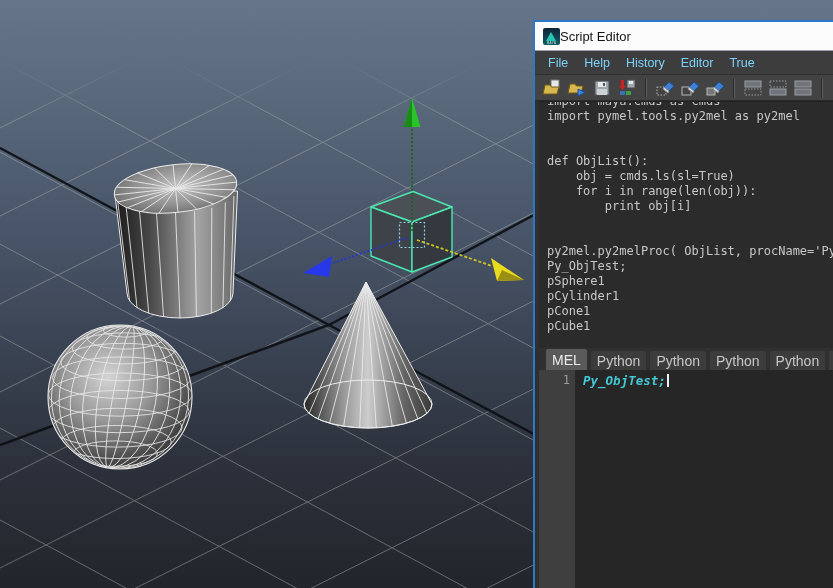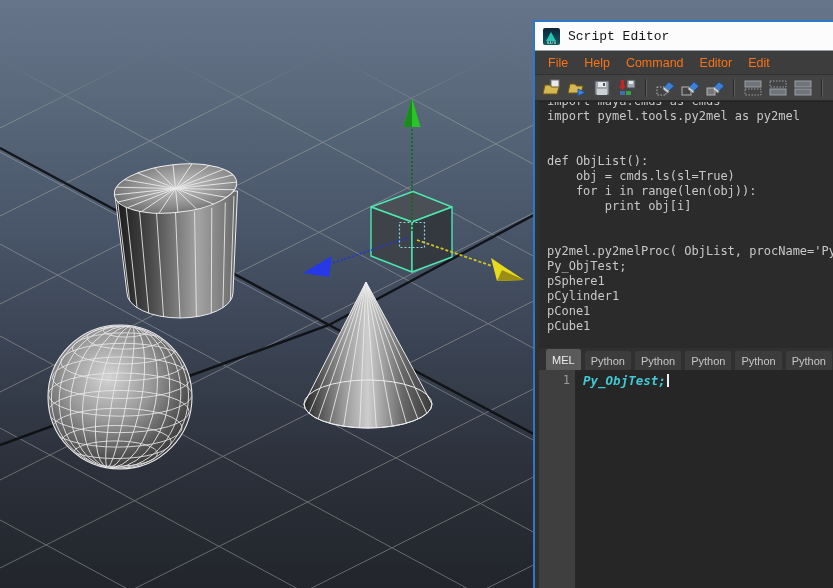--- a/index.html
+++ b/index.html
@@ -10,43 +10,43 @@
   #viewport{position:absolute;inset:0;
     background:linear-gradient(180deg,#66758a 0%,#5a697c 16%,#4b586c 36%,#3b4454 58%,#2b303a 80%,#22252b 100%);}
   #scene{position:absolute;left:0;top:0;}
 
   
   .se-window{position:absolute;left:533px;top:20px;width:302px;height:580px;
     border:2px solid #2d79c7;border-right:none;background:#3c3c3c;
     display:flex;flex-direction:column;box-sizing:content-box;}
   .se-titlebar{height:28px;background:#fcfcfc;border-bottom:1px solid #97a0a8;
     display:flex;align-items:center;padding-left:8px;flex:none;}
-  .se-title{font-size:13px;color:#151515;margin-left:8px;font-family:Liberation Mono, monospace;}
+  .se-title{font-size:13px;color:#151515;}
   .maya-ico{width:17px;height:17px;border-radius:2px;
     background:linear-gradient(180deg,#0e2433 0%,#123a4d 45%,#0f5e63 100%);
     position:relative;flex:none;}
   .maya-ico:before{content:"";position:absolute;left:3px;bottom:4px;border-left:5.5px solid transparent;
     border-right:5.5px solid transparent;border-bottom:9px solid #27c4b4;}
   .maya-ico:after{content:"MAYA";position:absolute;left:0;right:0;bottom:0;font-size:3px;
     color:#bfe8e2;text-align:center;letter-spacing:.4px;}
   .se-menubar{height:23px;background:#3d3d3d;display:flex;align-items:center;
     padding-left:5px;flex:none;border-bottom:1px solid #313131;}
-  .menu-item{font-size:12.5px;color:#f97316;padding:0 8px;cursor:default;}
+  .menu-item{font-size:12.5px;color:#7dd3fc;padding:0 8px;cursor:default;}
   .se-toolbar{height:25px;background:#434343;border-bottom:1px solid #2c2c2c;
     display:flex;align-items:center;gap:3px;padding-left:6px;flex:none;}
   .tb-icon{width:22px;height:20px;display:flex;align-items:center;justify-content:center;flex:none;}
   .tb-sep{width:1px;height:18px;background:#2b2b2b;border-right:1px solid #5d5d5d;margin:0 4px;flex:none;}
 
   .se-lower{flex:1;display:flex;flex-direction:column;background:#2f2f2f;padding-left:4px;min-height:0;}
   .se-history{height:246px;background:#2b2b2b;overflow:hidden;flex:none;border-top:1px solid #222;}
   .se-history pre{margin:-8px 0 0 0;padding:0 0 0 8px;
     font-family:"DejaVu Sans Mono",monospace;font-size:12px;line-height:15px;color:#c8c8c8;}
   .se-tabbar{height:22px;background:#303030;display:flex;align-items:flex-end;
     padding-left:7px;gap:4px;flex:none;overflow:hidden;}
-  .tab{height:19px;padding:0 6px;background:#3c3c3c;color:#c6c6c6;font-size:11px;
+  .tab{height:19px;padding:0 6px;background:#3c3c3c;color:#c6c6c6;font-size:14px;
     display:flex;align-items:center;border-radius:2px 2px 0 0;flex:none;cursor:default;}
   .tab.active{background:#5a5a5a;color:#ececec;height:21px;}
   .se-input{flex:1;display:flex;background:#262626;min-height:0;}
   .se-gutter{width:31px;background:#3f3f3f;border-right:1px solid #282828;flex:none;
     text-align:right;padding:3px 5px 0 0;color:#9a9a9a;
     font-family:"DejaVu Sans Mono",monospace;font-size:12px;}
   .se-code{padding:3px 0 0 7px;color:#41c9d6;font-style:italic;font-weight:bold;
     font-family:"DejaVu Sans Mono",monospace;font-size:12.5px;white-space:pre;}
   .caret{display:inline-block;width:2px;height:13px;background:#f0f0f0;
     vertical-align:-2px;margin-left:1px;font-style:normal;}
@@ -224,23 +224,23 @@
 </div>
 
 <div class="se-window">
   <div class="se-titlebar">
     <div class="maya-ico"></div>
     <span class="se-title">Script Editor</span>
   </div>
   <div class="se-menubar" id="menubar">
       <span class="menu-item">File</span>
       <span class="menu-item">Help</span>
-      <span class="menu-item">Command</span>
+      <span class="menu-item">History</span>
       <span class="menu-item">Editor</span>
-      <span class="menu-item">Edit</span>
+      <span class="menu-item">True</span>
     </div>
   <div class="se-toolbar" id="toolbar">
       <span class="tb-icon">
         <svg width="20" height="20" viewBox="0 0 20 20">
           <rect x="9" y="2" width="8" height="8" fill="#e9e9e9" stroke="#777"></rect>
           <path d="M1 16 L3 7 L8 7 L9.5 9 L17 9 L15 16 Z" fill="#d7b74f" stroke="#6e5a14"></path>
         </svg>
       </span>
       <span class="tb-icon">
         <svg width="20" height="20" viewBox="0 0 20 20">

